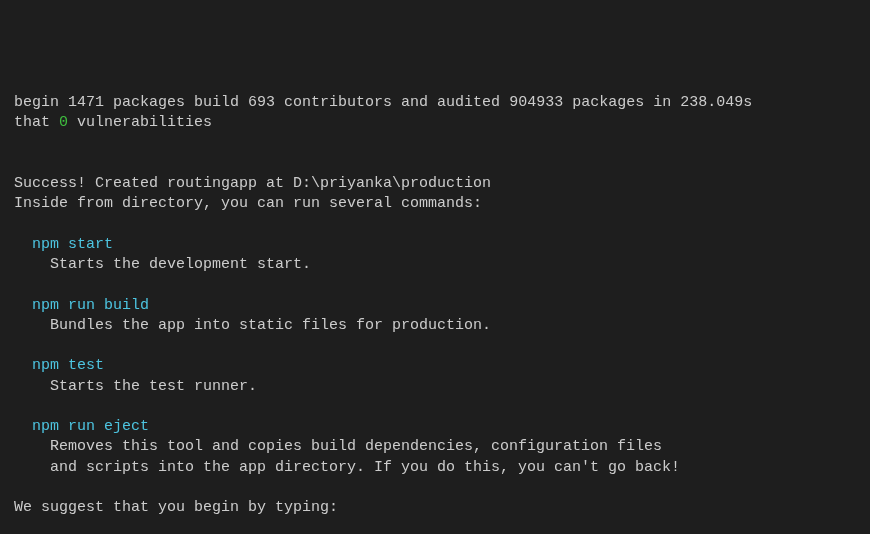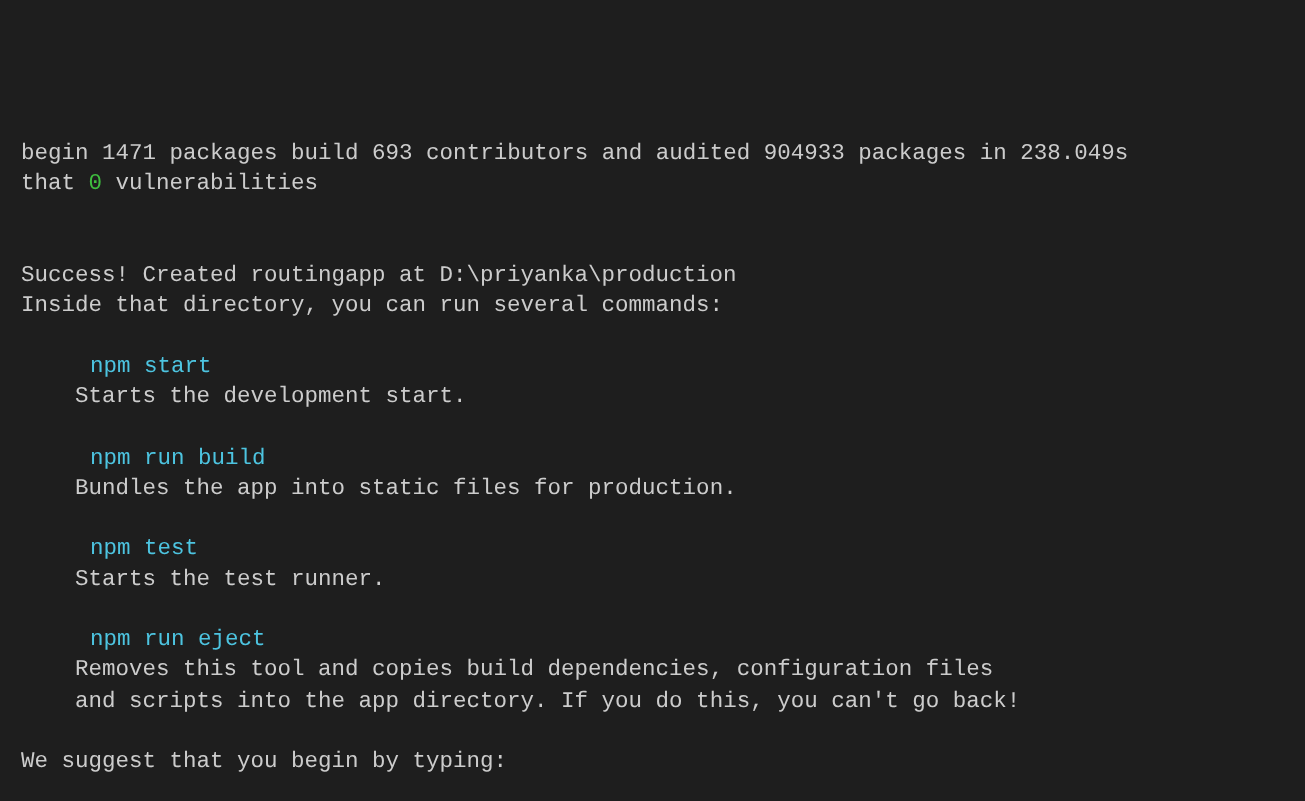--- a/index.html
+++ b/index.html
@@ -14,37 +14,36 @@
       font-size: 15px;
       line-height: 1.35;
       padding: 12px 14px;
       width: 870px;
       height: 534px;
       overflow: hidden;
       white-space: pre;
     }
     .cyan {
       color: #4dc4e0;
-      margin-left: 28px;
     }
     .green {
       color: #3fbf3f;
     }
   </style>
 </head>
 <body>
 
 
 
 <div><span><span>begin </span><span>1471</span><span> packages build </span><span>693</span><span> contributors and audited </span><span>904933</span><span> packages in </span><span>238.049s</span></span>
 <span><span>that </span><span class="green">0</span><span> vulnerabilities</span></span>
 
 
 <span>Success! Created routingapp at D:\priyanka\production</span>
-<span>Inside that directory, you can run several commands:</span>
+<span>Inside from directory, you can run several commands:</span>
 
   <span class="cyan">npm start</span>
     <span>Starts the development start.</span>
 
   <span class="cyan">npm run build</span>
     <span>Bundles the app into static files for production.</span>
 
   <span class="cyan">npm test</span>
     <span>Starts the test runner.</span>
 

